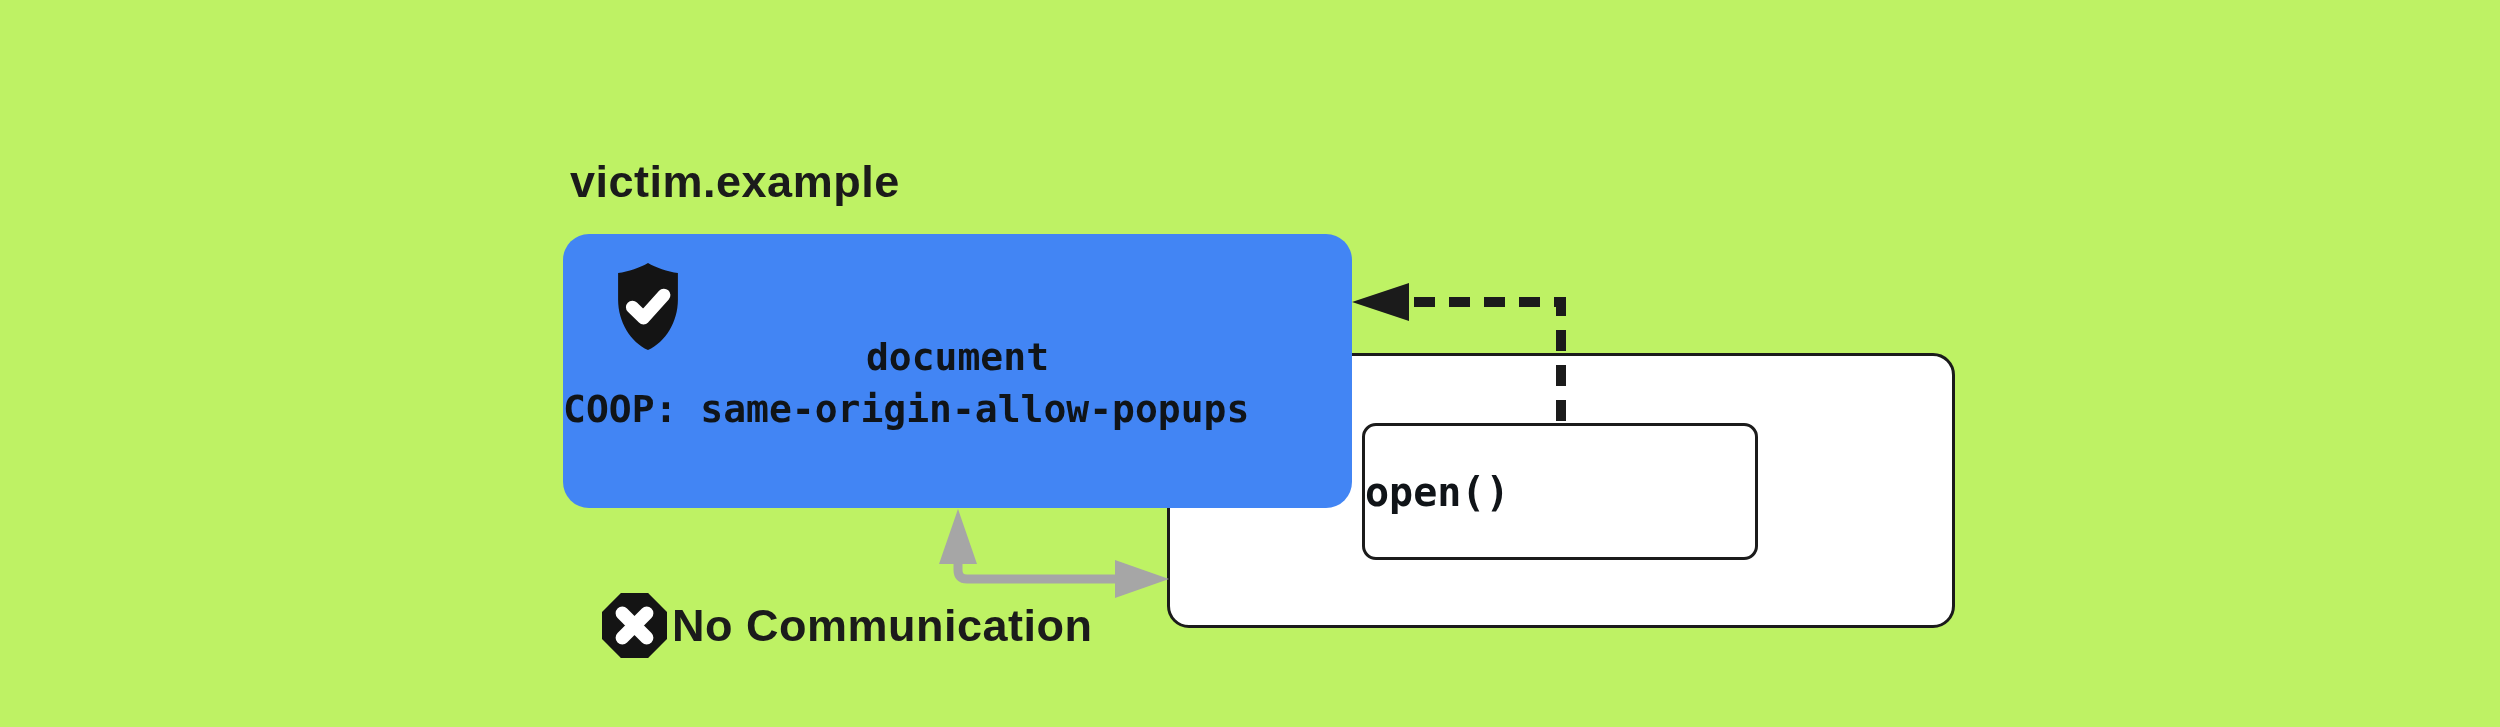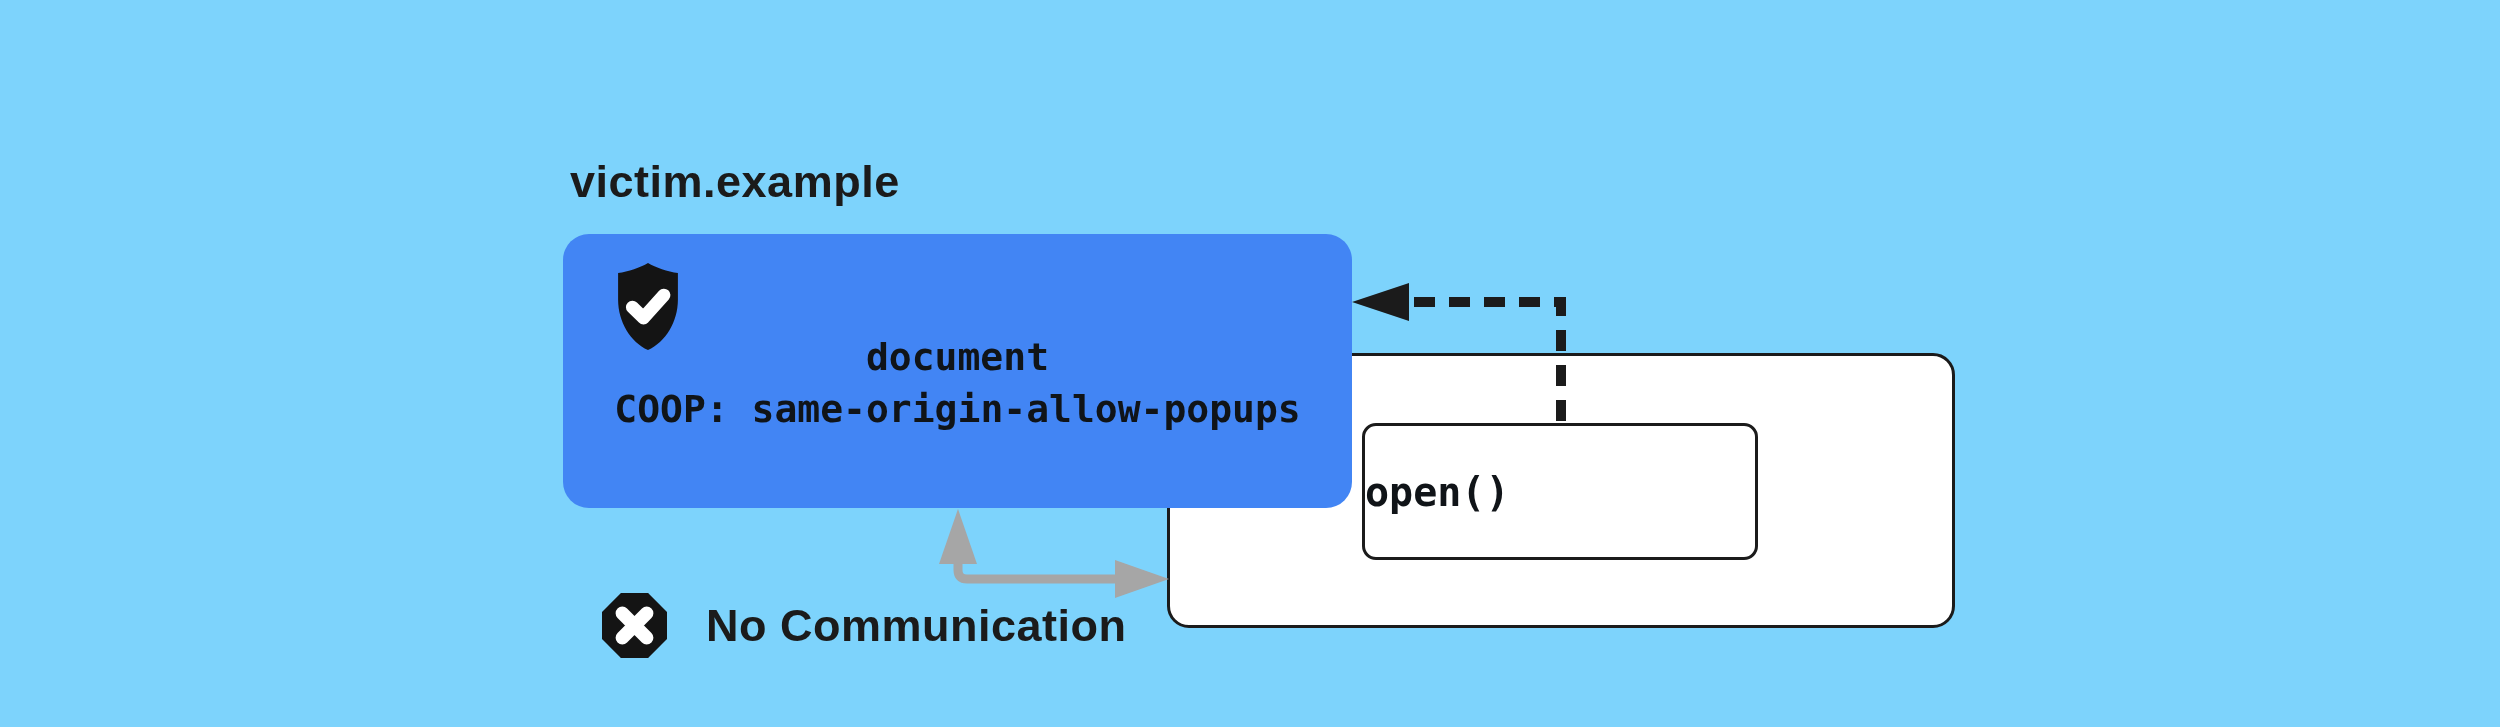--- a/index.html
+++ b/index.html
@@ -1,19 +1,19 @@
 <!DOCTYPE html>
 <html><head>
 <meta charset="utf-8">
 <style>
   html,body{margin:0;padding:0;background:#ffffff;}
   .canvas{
     position:relative;
     width:2500px;height:727px;
-    background:#7dd3fc;
+    background:#bef264;
     overflow:hidden;
     font-family:"Liberation Sans",sans-serif;
     color:#1b1b1b;
   }
   .domain-label{
     position:absolute;
     font-weight:700;
     font-size:45px;
     line-height:52px;
     color:#1b1b1b;
@@ -44,21 +44,21 @@
   .doc-line{
     position:absolute;
     left:0;top:101px;width:100%;
     text-align:center;
     font-size:38px;line-height:44px;
     white-space:nowrap;
   }
   .coop-line{
     position:absolute;
     left:0;top:153px;width:100%;
-    text-align:center;
+    text-align:left;
     font-size:38px;line-height:44px;
     white-space:nowrap;
   }
 
   .attacker-box{
     position:absolute;
     left:1167px;top:353px;
     width:788px;height:275px;
     background:#ffffff;
     border:3px solid #1b1b1b;
@@ -77,21 +77,20 @@
     display:flex;align-items:center;
     font-size:40px;
     white-space:nowrap;
   }
 
   .no-comm{
     position:absolute;
     left:597px;top:588px;
     height:75px;
     display:flex;align-items:center;
-    gap:34px;
     z-index:2;
   }
   .octagon-x-icon{width:75px;height:75px;flex:0 0 auto;}
   .no-comm-text{
     font-weight:700;
     font-size:45px;
     letter-spacing:0.5px;
     color:#1b1b1b;
     white-space:nowrap;
   }

